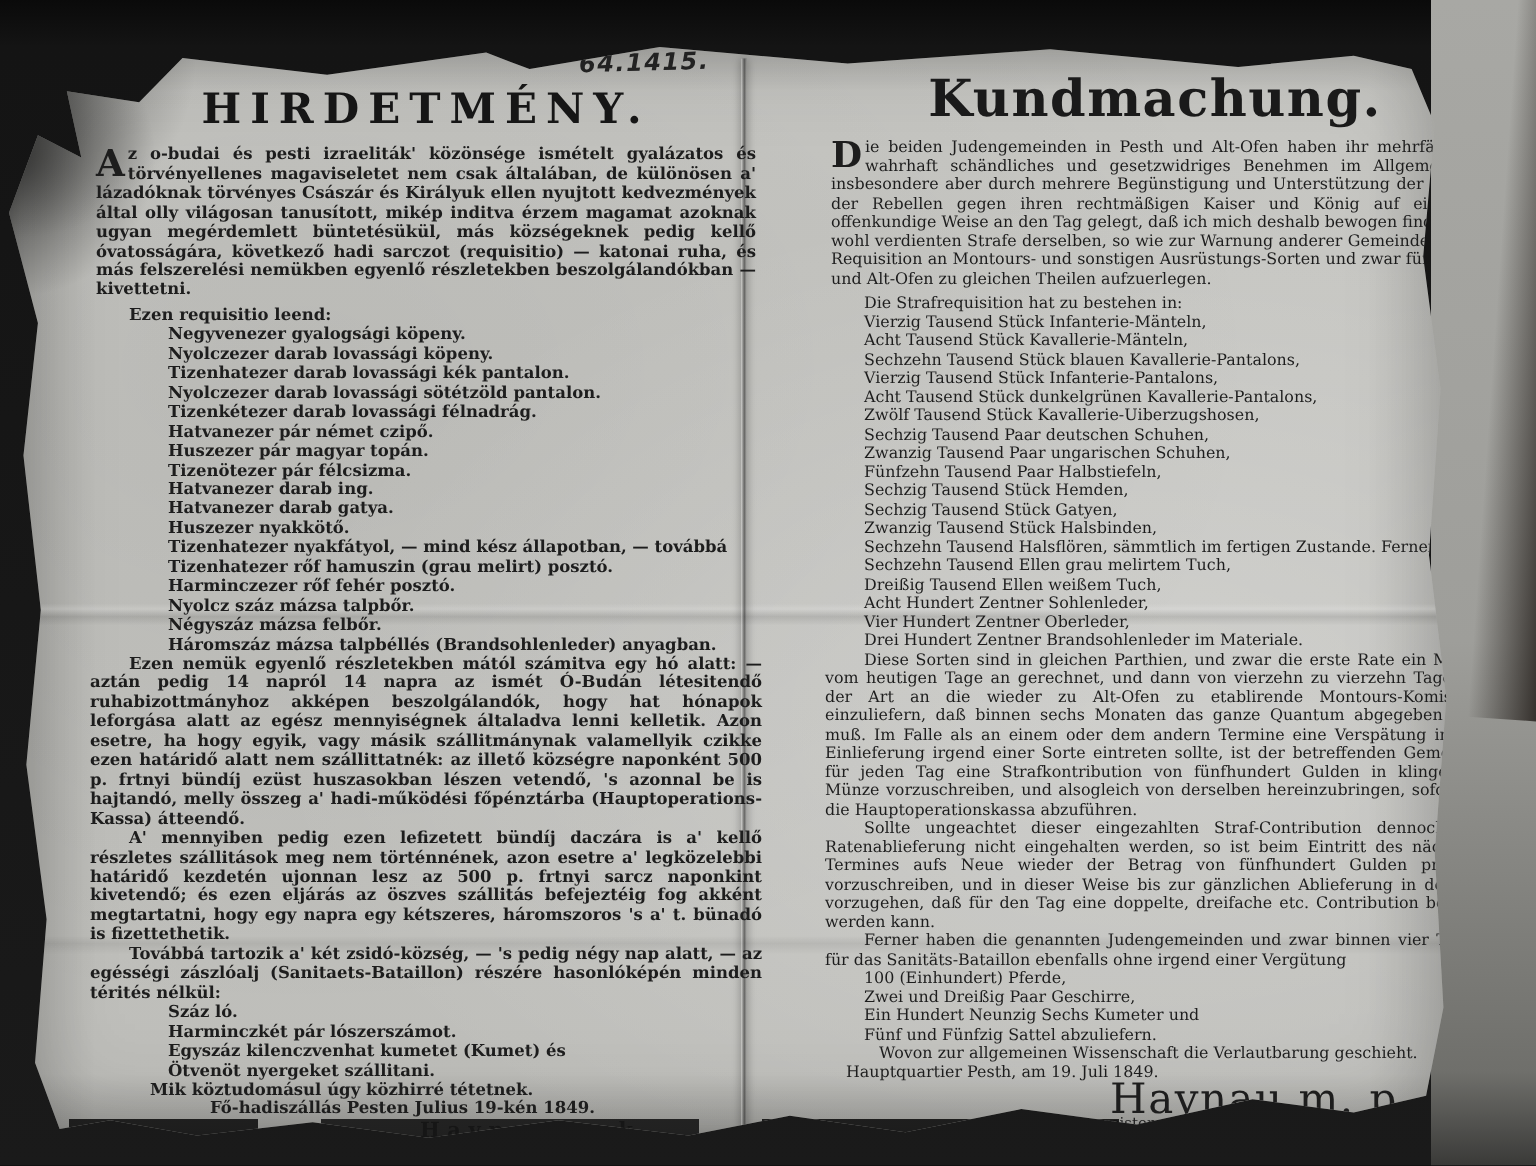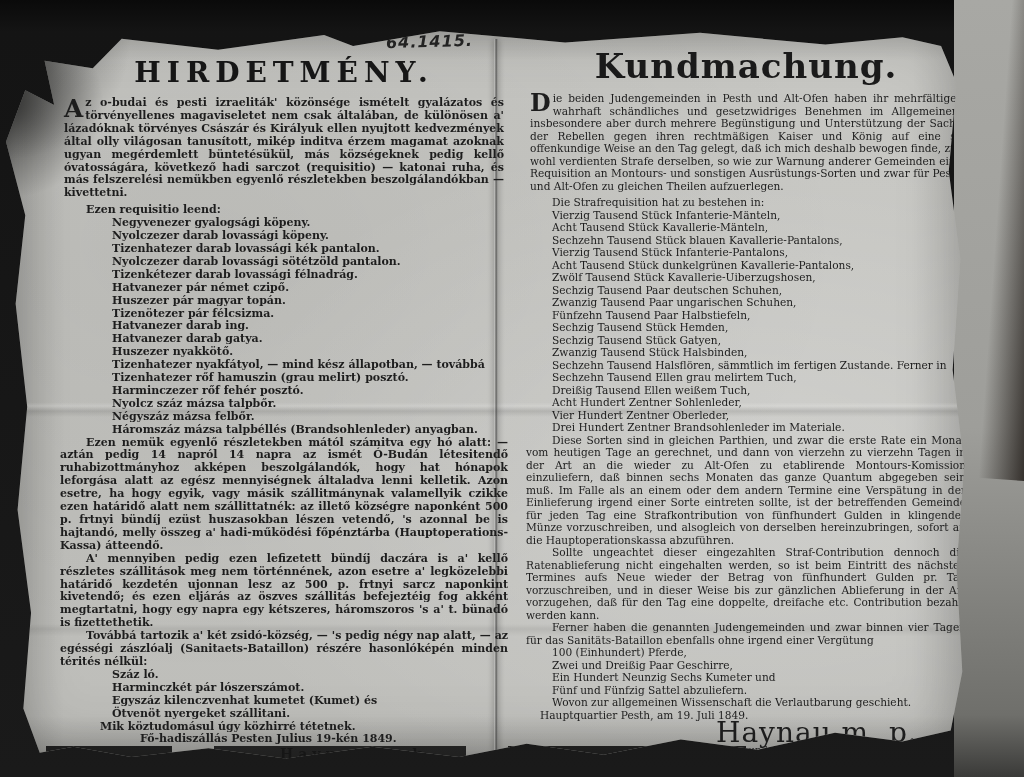--- a/index.html
+++ b/index.html
@@ -51,41 +51,41 @@
     box-shadow:0 0 6px rgba(0,0,0,0.35);
   }
   .archival-number{
     position:absolute;left:380px;top:8px;
     font-family:"DejaVu Sans", sans-serif;
     font-style:italic;font-weight:bold;font-size:16px;letter-spacing:1px;
     color:#222;transform:rotate(-1.5deg);
   }
   .col{position:absolute;top:0;}
   .col-left{left:54px;top:32px;width:448px;}
-  .col-right{left:520px;top:22px;width:440px;}
+  .col-right{left:544px;top:22px;width:440px;}
 
   .title-hu{
     text-align:center;font-weight:bold;font-size:28px;letter-spacing:6px;
     margin:0 0 8px 0;color:#161616;
   }
   .title-de{
     text-align:center;font-weight:bold;font-size:34px;letter-spacing:1px;
     margin:0 0 6px 0;color:#1a1a1a;
   }
   .col-left .body{font-size:11px;font-weight:bold;line-height:12.9px;}
   .col-right .body{font-size:10.6px;line-height:12.5px;}
   .para{margin:0;text-align:justify;text-indent:26px;}
   .intro{margin:4px;text-align:justify;text-indent:0;}
   .intro::first-letter{font-size:225%;float:left;line-height:0.85;padding:1px 2px 0 0;font-weight:bold;}
   .list-head{margin:0;text-indent:26px;}
   .list{margin:0 0 0 52px;}
   .col-right .list{margin-left:26px;}
   .list .line{white-space:nowrap;}
   .closing-line{margin-left:40px;}
-  .col-right .closing-line{margin-left:26px;}
+  .col-right .closing-line{margin-left:36px;}
   .dateline{margin-left:80px;}
   .col-right .dateline{margin-left:14px;}
   .sig-name-hu{
     padding-left:220px;font-size:14px;font-weight:bold;letter-spacing:5px;line-height:16px;
   }
   .sig-title-hu{padding-left:120px;font-size:11.5px;font-weight:bold;}
   .sig-name-de{
     padding-left:190px;font-size:28px;font-weight:normal;letter-spacing:1px;line-height:23px;
   }
   .sig-title-de{padding-left:135px;font-size:10px;}

